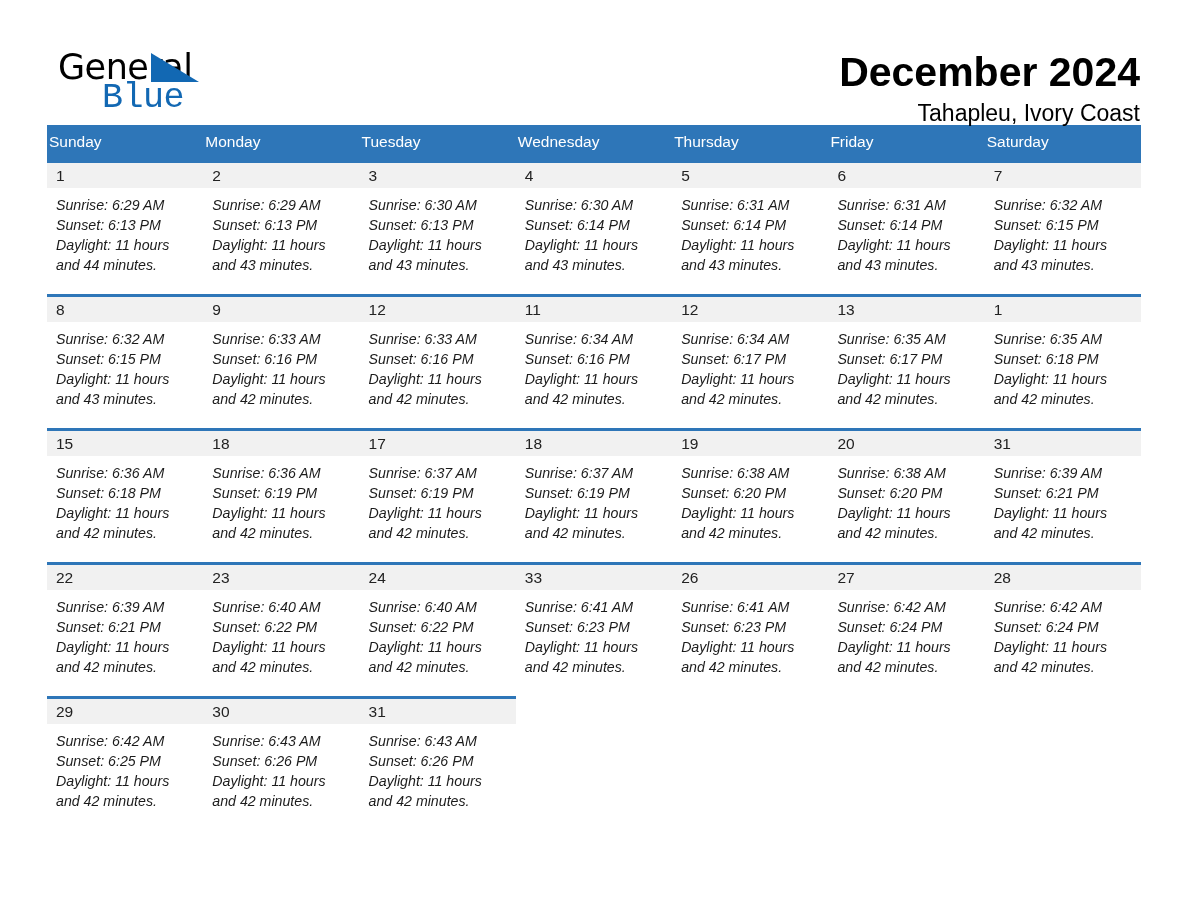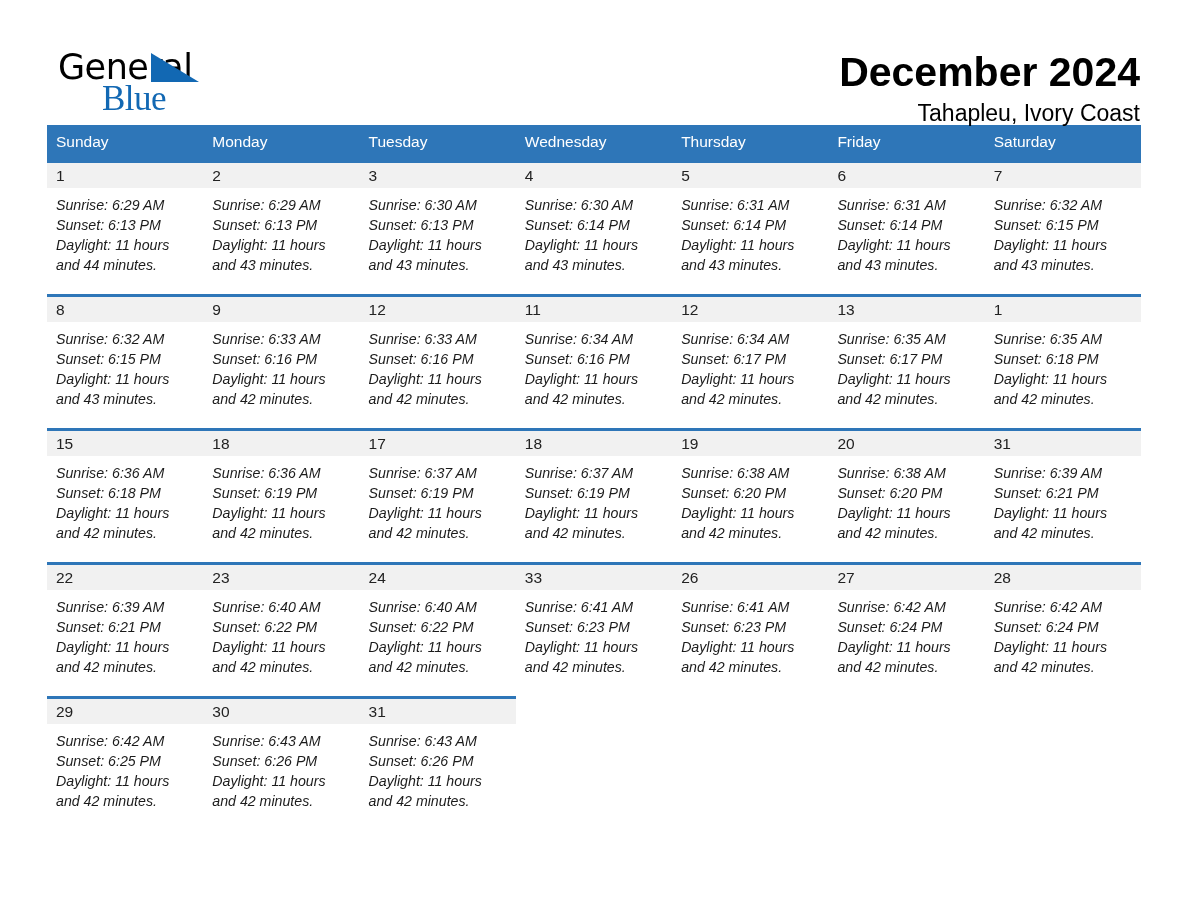--- a/index.html
+++ b/index.html
@@ -49,21 +49,21 @@
     width: 48px;
     height: 29px;
   }
   .brand-blue {
     position: absolute;
     left: 44px;
     top: 33px;
     font-size: 35px;
     letter-spacing: -0.5px;
     color: #1268b3;
-    font-family: Liberation Serif, serif;
+    font-family: Liberation Mono, monospace;
     font-weight: 400;
   }
   .title-block {
     text-align: right;
     padding-top: 2px;
   }
   .cal-title {
     font-size: 41px;
     color: #000000;
     font-weight: 700;
@@ -89,21 +89,21 @@
     table-layout: fixed;
     width: 1094px;
   }
   table.cal col { width: 156.28px; }
   thead th {
     background: #2e76b8;
     color: #ffffff;
     font-size: 15.5px;
     font-weight: 400;
     text-align: left;
-    padding: 8px 0 9px 9px;
+    padding: 8px 0 9px 2px;
     height: 31px;
     border: none;
   }
   
   tbody tr.week-row td {
     vertical-align: top;
     padding: 0;
     height: 134px;
     border: none;
   }

